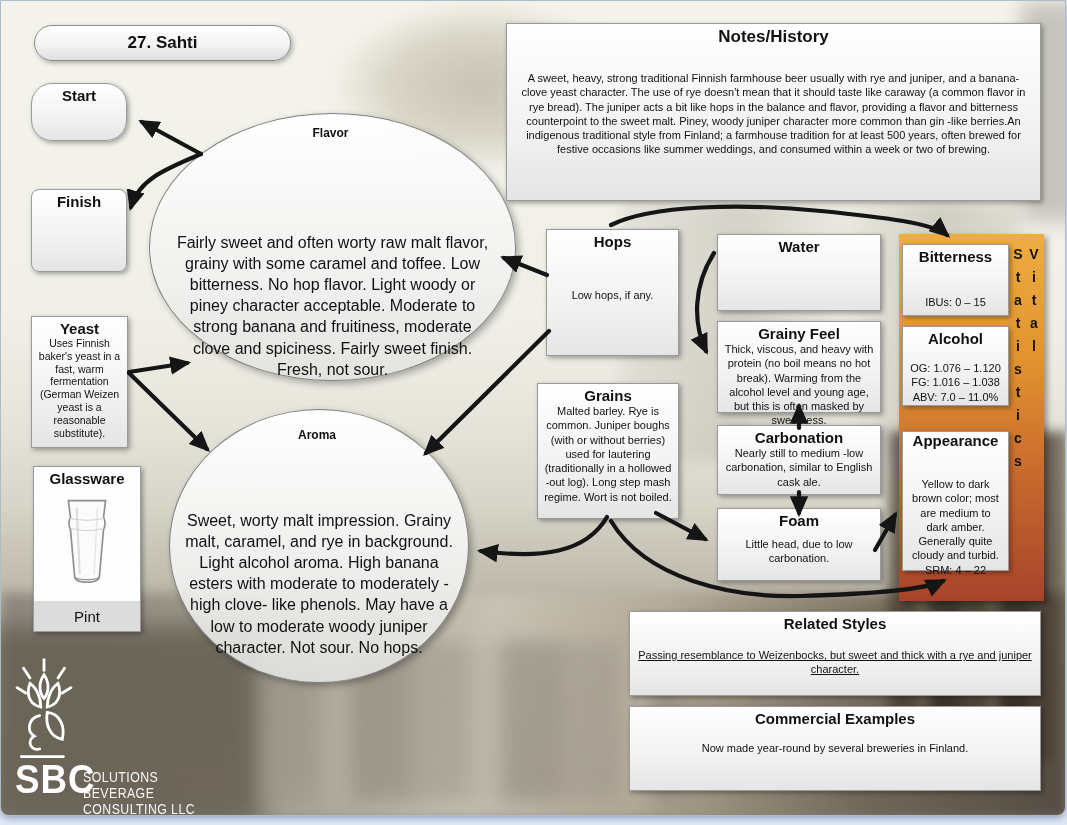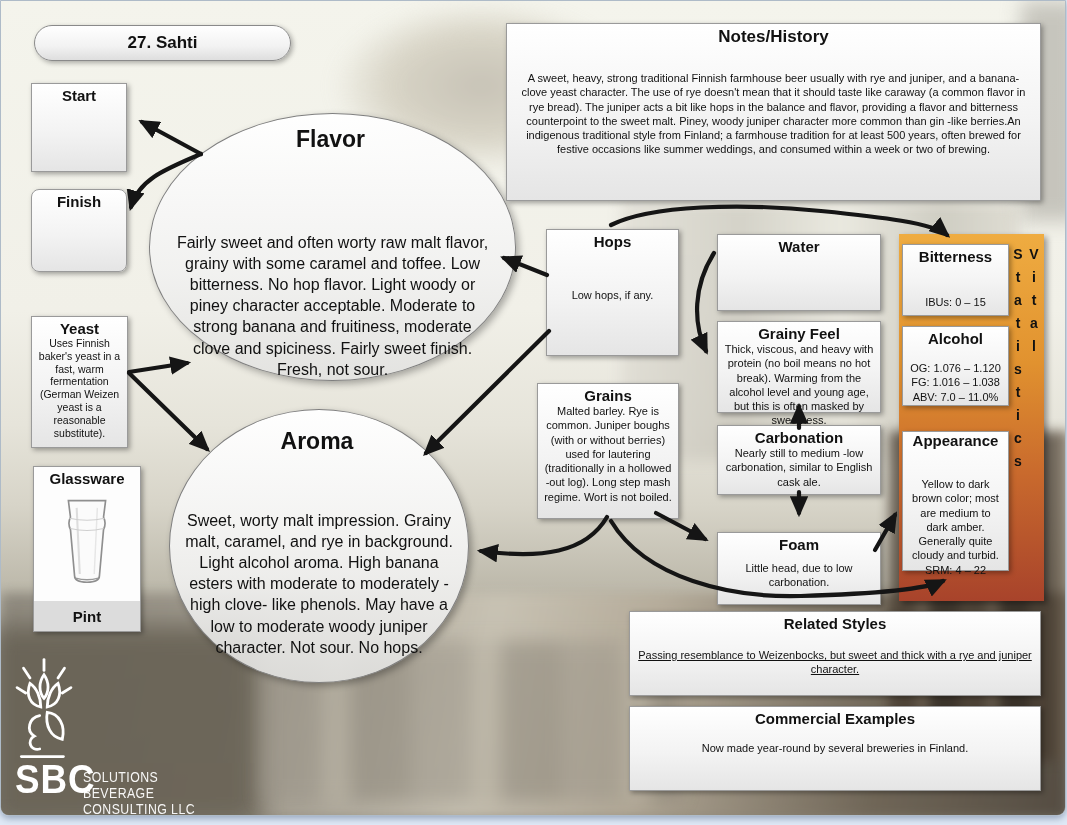--- a/index.html
+++ b/index.html
@@ -34,21 +34,21 @@
   .box-title { font-weight:bold; font-size:15px; padding-top:3px; }
   .box-body { font-size:11px; line-height:1.3; padding:0 6px; }
   .pre { white-space:pre-line; }
 
   .ellipse {
     position:absolute; border-radius:50%;
     background:linear-gradient(180deg, rgba(255,255,255,.97) 0%, rgba(241,241,240,.93) 60%, rgba(226,226,224,.9) 100%);
     border:1px solid #7f7f7f; box-shadow:3px 3px 7px rgba(0,0,0,.3);
     text-align:center; color:#111;
   }
-  .ellipse-title { position:absolute; left:0; right:4px; font-weight:bold; font-size:23px; }
+  .ellipse-title { position:absolute; left:0; right:4px; font-weight:bold; font-size:12px; }
   .ellipse-body { position:absolute; font-size:16px; line-height:1.32; }
 
   .title-pill {
     position:absolute; left:33px; top:24px; width:257px; height:36px;
     border-radius:18px; border:1.5px solid #8a8a8a;
     background:linear-gradient(180deg,#ffffff 0%,#f2f2f2 60%,#dedede 100%);
     box-shadow:2px 2px 5px rgba(0,0,0,.3);
     font-size:17px; font-weight:bold; display:flex; align-items:center; justify-content:center; color:#111;
   }
 
@@ -59,60 +59,60 @@
     box-shadow:3px 3px 6px rgba(0,0,0,.4);
   }
   .vital-letters {
     position:absolute; right:0px; top:12px; bottom:12px; width:36px;
     writing-mode:vertical-rl; text-orientation:upright;
     font-weight:bold; font-size:14px; letter-spacing:7px; color:#111;
     display:flex; align-items:center; justify-content:center;
   }
 
   
-  .start-box { left:30px; top:82px; width:96px; height:89px; }
+  .start-box { left:30px; top:82px; width:96px; height:58px;border-radius:21px; }
   .finish-box { left:30px; top:188px; width:96px; height:83px;border-radius:8px; }
 
   .flavor { left:148px; top:112px; width:367px; height:268px; }
   .flavor .ellipse-title { top:12px; }
   .flavor .ellipse-body { top:118px; left:24px; right:24px; }
 
   .aroma { left:168px; top:408px; width:300px; height:274px; }
   .aroma .ellipse-title { top:18px; }
   .aroma .ellipse-body { top:100px; left:14px; right:14px; }
 
   .notes-box { left:505px; top:22px; width:535px; height:178px; }
   .notes-box .box-title { font-size:17px; }
   .notes-box .box-body { padding:24px 14px 0 14px; }
 
   .hops-box { left:545px; top:228px; width:133px; height:127px; }
   .hops-box .box-body { padding-top:38px; }
 
   .water-box { left:716px; top:233px; width:164px; height:77px; }
   .mouthfeel-box { left:716px; top:320px; width:164px; height:92px; }
   .carbonation-box { left:716px; top:424px; width:164px; height:70px; }
-  .foam-box { left:716px; top:507px; width:164px; height:73px;margin-top:24px; }
+  .foam-box { left:716px; top:507px; width:164px; height:73px; }
   .foam-box .box-body { padding-top:8px; }
 
   .bitterness-box { left:901px; top:243px; width:107px; height:72px; }
   .bitterness-box .box-body { position:absolute; bottom:6px; left:0; right:0; }
   .alcohol-box { left:901px; top:325px; width:107px; height:80px; }
   .alcohol-box .box-body { padding-top:14px; }
   .appearance-box { left:901px; top:430px; width:107px; height:140px; }
   .appearance-box .box-title { padding-top:0; }
   .appearance-box .box-body { padding-top:28px; }
 
   .grains-box { left:536px; top:382px; width:142px; height:136px; }
 
   .yeast-box { left:30px; top:315px; width:97px; height:132px; }
   .yeast-box .box-body { font-size:10.5px; padding:0 3px; line-height:1.22; }
 
   .glassware-box { left:32px; top:465px; width:108px; height:166px; background:#fdfdfd; }
   .glass-area { position:absolute; top:30px; left:0; right:0; height:100px; display:flex; justify-content:center; }
-  .pint-strip { position:absolute; bottom:0; left:0; right:0; height:30px; background:#dcdcdc; font-weight:bold; font-size:15px; display:flex; align-items:center; justify-content:center;text-align:center; }
+  .pint-strip { position:absolute; bottom:0; left:0; right:0; height:30px; background:#dcdcdc; font-weight:normal; font-size:15px; display:flex; align-items:center; justify-content:center;text-align:center; }
 
   .related-box { left:628px; top:610px; width:412px; height:85px; }
   .related-box .box-body { padding-top:16px;text-decoration:underline; }
   .commercial-box { left:628px; top:705px; width:412px; height:85px; }
   .commercial-box .box-body { padding-top:14px; }
 
   
   .logo { position:absolute; left:8px; top:642px; width:240px; height:170px; color:#fff; }
   .logo-icon { position:absolute; left:4px; top:8px; }
   .logo-abbr { position:absolute; left:6px; top:114px; font-size:40px; font-weight:bold; letter-spacing:1px; transform:scaleX(.92); transform-origin:left; }

